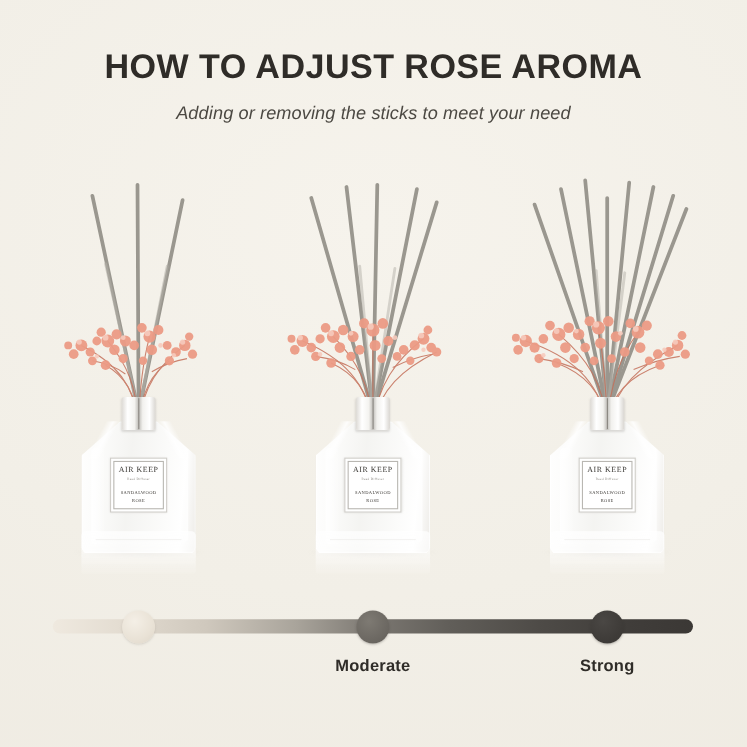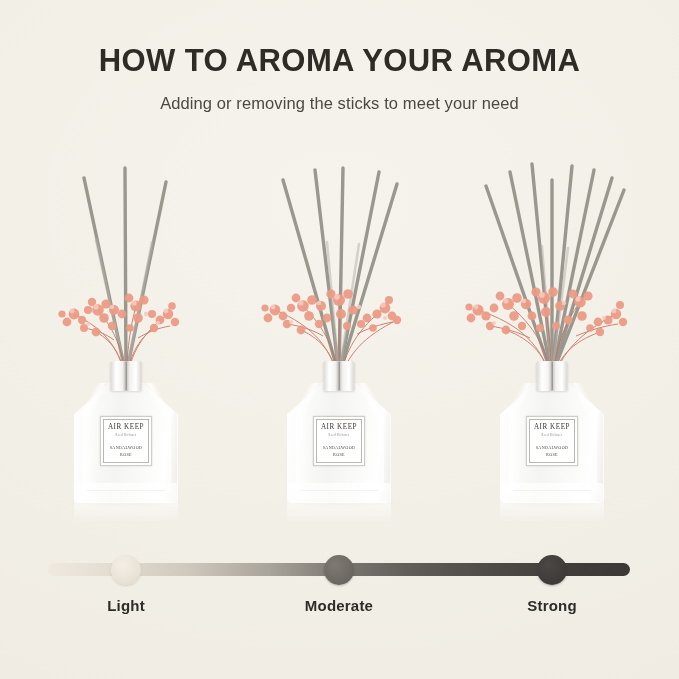--- a/index.html
+++ b/index.html
@@ -39,20 +39,21 @@
     line-height: 1.1;
     margin: 0;
     font-family: "Liberation Sans", sans-serif;
   }
   .subtitle {
     margin: 16px 0 16px 0;
     font-size: 16.5px;
     font-weight: 400;
     color: #4c4943;
     letter-spacing: 0.1px;
+    font-style: italic;
   }
 
   
   .products {
     position: absolute;
     left: 0;
     top: 150px;
     width: 679px;
     height: 375px;
   }
@@ -332,21 +333,21 @@
   .tick-label.t1 { left: 126px; }
   .tick-label.t2 { left: 339px; }
   .tick-label.t3 { left: 552px; }
 </style>
 </head>
 <body>
 
 <div id="stage">
 
   <div class="header">
-    <h1 class="title">HOW TO AROMA YOUR AROMA</h1>
+    <h1 class="title">HOW TO ADJUST ROSE AROMA</h1>
     <p class="subtitle">Adding or removing the sticks to meet your need</p>
   </div>
 
   <div class="products">
 
     <div class="product p1">
       <div class="scene">
 
         <svg class="sticks" viewBox="0 0 200 240">
           <g stroke="#9a978f" stroke-linecap="round" fill="none">
@@ -628,18 +629,17 @@
 
   </div>
 
   <div class="slider-area">
     <div class="track"></div>
 
     <div class="knob k1"></div>
     <div class="knob k2"></div>
     <div class="knob k3"></div>
 
-    <div class="tick-label t1">Light</div>
     <div class="tick-label t3">Strong</div>
     <div class="tick-label t2">Moderate</div>
   </div>
 
 </div>
 
 </body></html>

